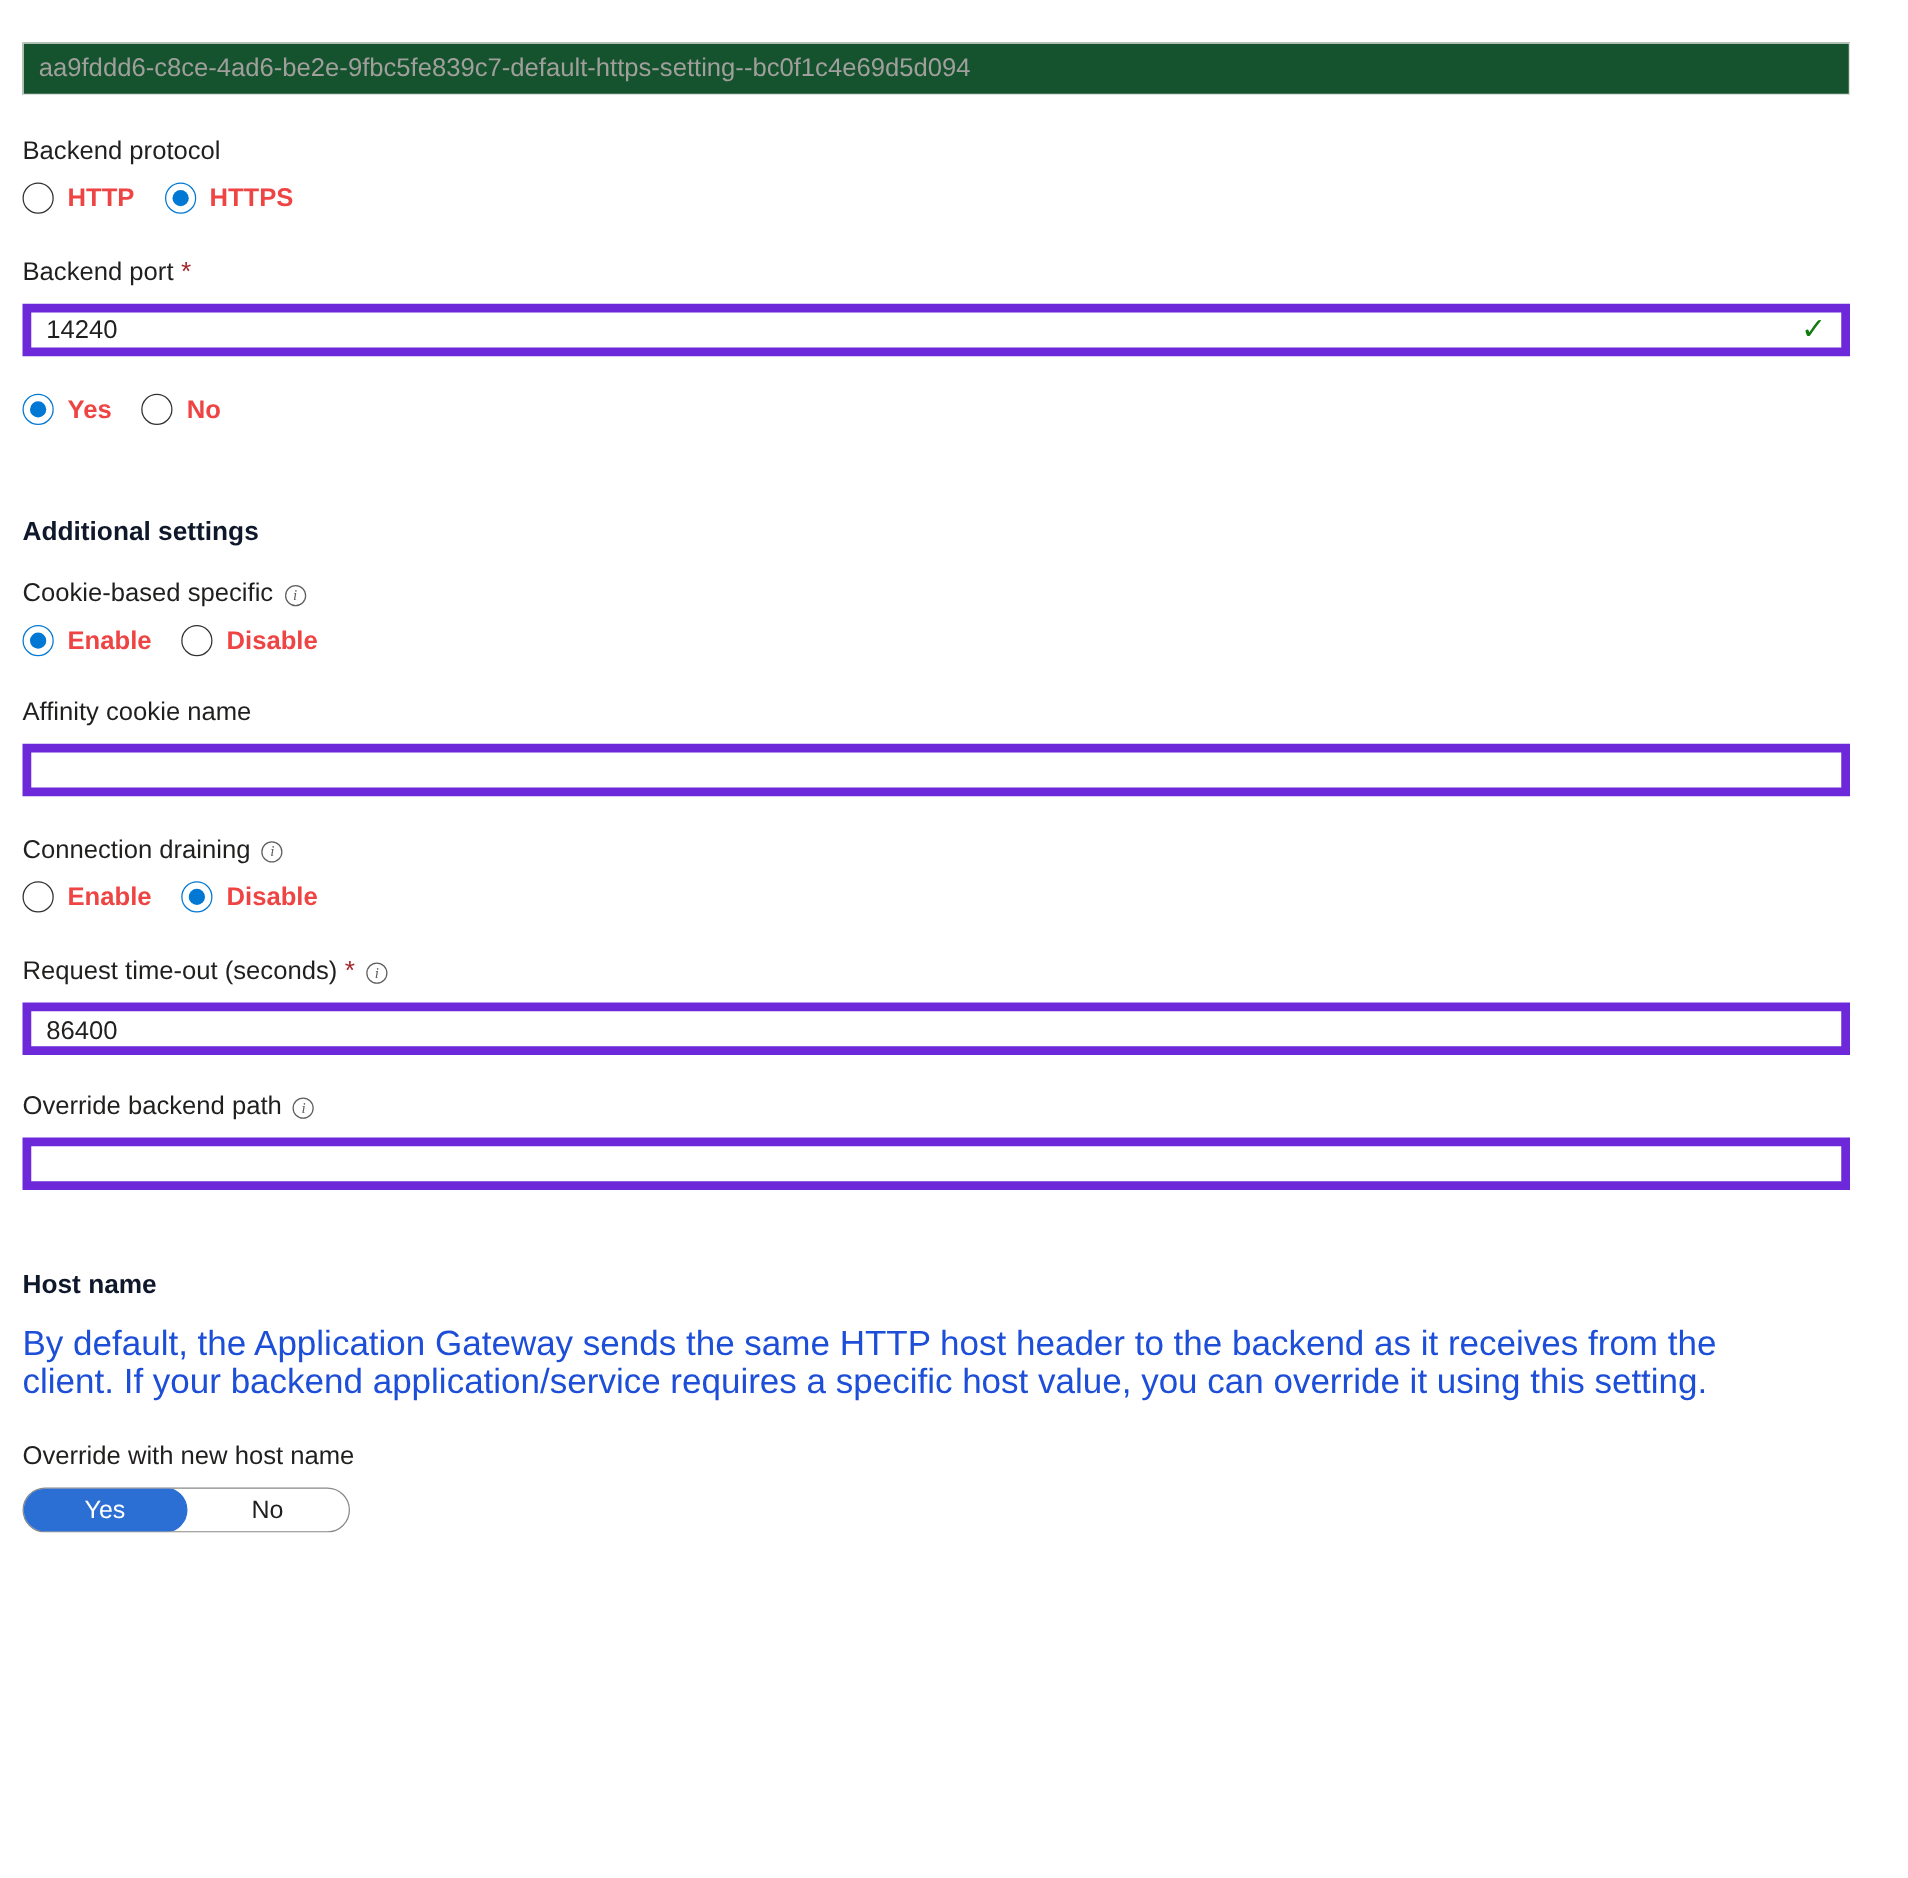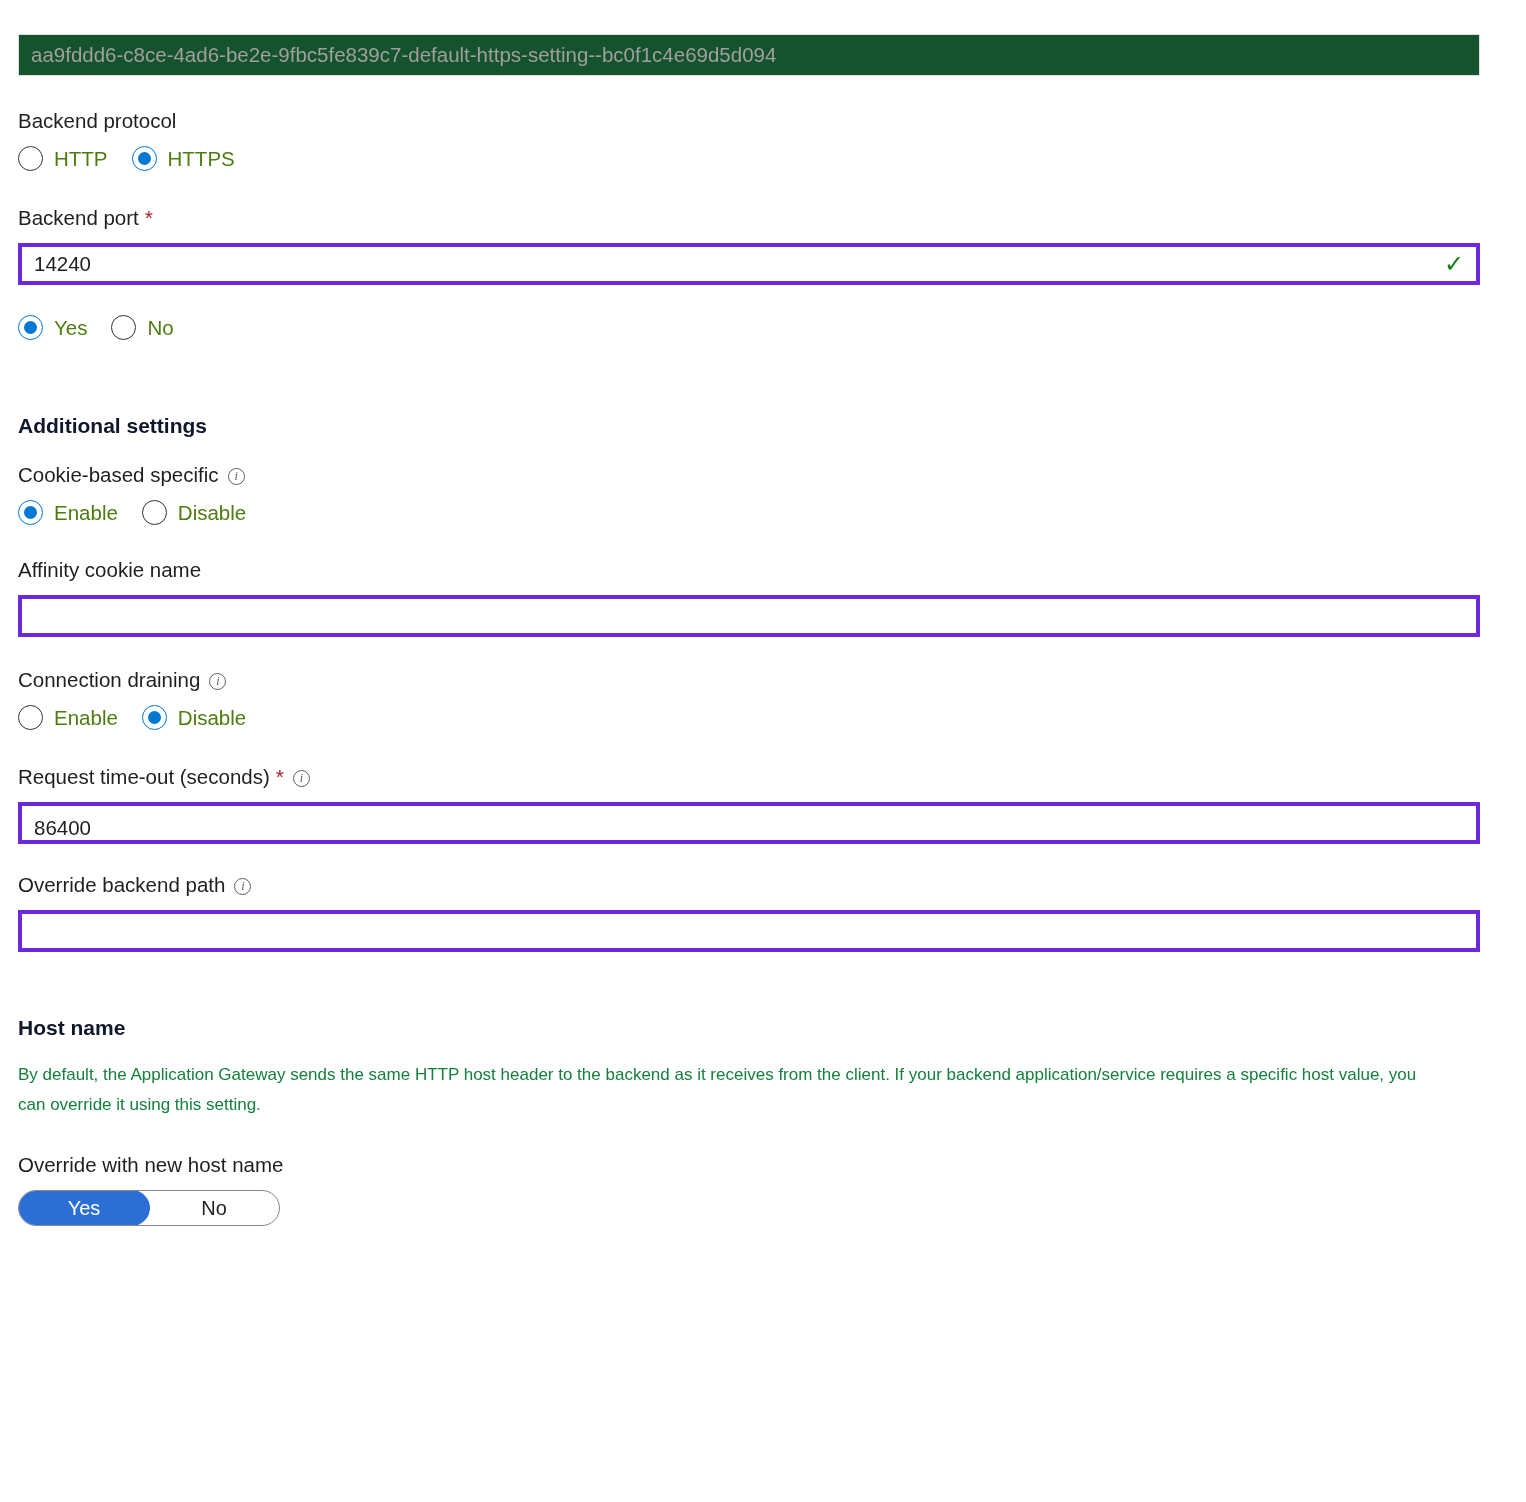--- a/index.html
+++ b/index.html
@@ -40,23 +40,23 @@
     line-height: 20px;
     margin-left: -3px;
   }
   .section-title {
     font-size: 21px;
     font-weight: bold;
     color: #0f172a;
     line-height: 28px;
   }
   .desc {
-    font-size: 17px;
+    font-size: 28px;
     line-height: 30px;
-    color: #15803d;
+    color: #1d4ed8;
     max-width: 1420px;
   }
 
   
   .info-icon {
     width: 17px;
     height: 17px;
     border: 1.3px solid #605e5c;
     border-radius: 50%;
     display: inline-flex;
@@ -72,21 +72,21 @@
     position: relative;
     top: 1px;
   }
   .info-icon span { position: relative; top: -0.5px; }
 
   
   .input {
     box-sizing: border-box;
     width: 1462px;
     height: 42px;
-    border: 4px solid #6d28d9;
+    border: 7px solid #6d28d9;
     background: #ffffff;
     font-size: 20.5px;
     color: #201f1e;
     padding: 0 12px;
     display: flex;
     align-items: center;
     position: relative;
   }
   .input.readonly {
     background: #14532d;
@@ -135,21 +135,22 @@
   }
   .radio.selected .radio-dot::after {
     content: "";
     width: 13px;
     height: 13px;
     border-radius: 50%;
     background: #0078d4;
   }
   .radio .radio-label {
     font-size: 20.5px;
-    color: #4d7c0f;
+    color: #ef4444;
+    font-weight: bold;
   }
 
   
   .pill {
     display: inline-flex;
     align-items: stretch;
     border: 1px solid #8a8886;
     border-radius: 20px;
     overflow: hidden;
     height: 36px;

